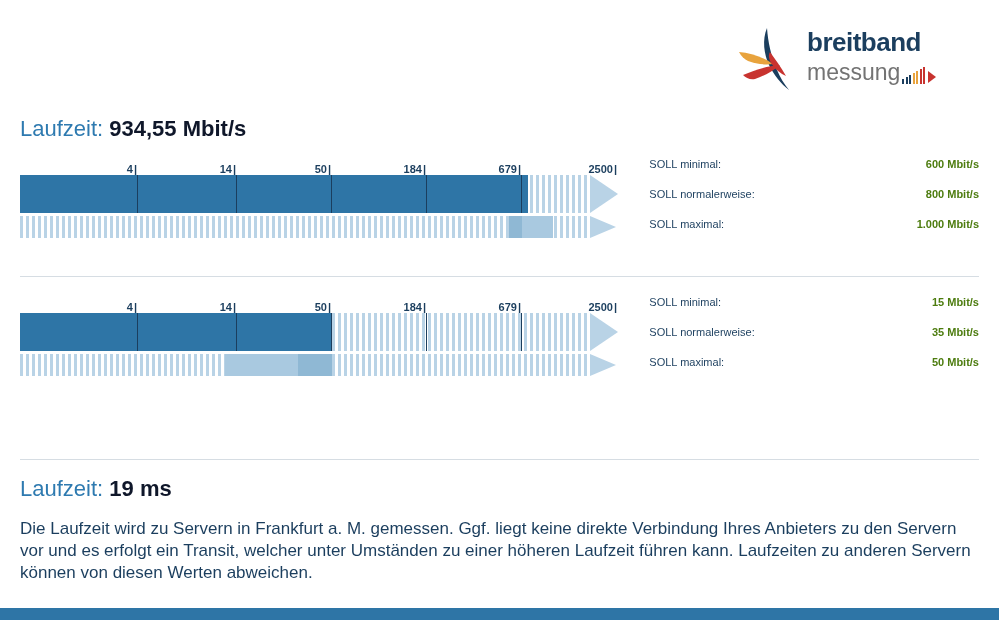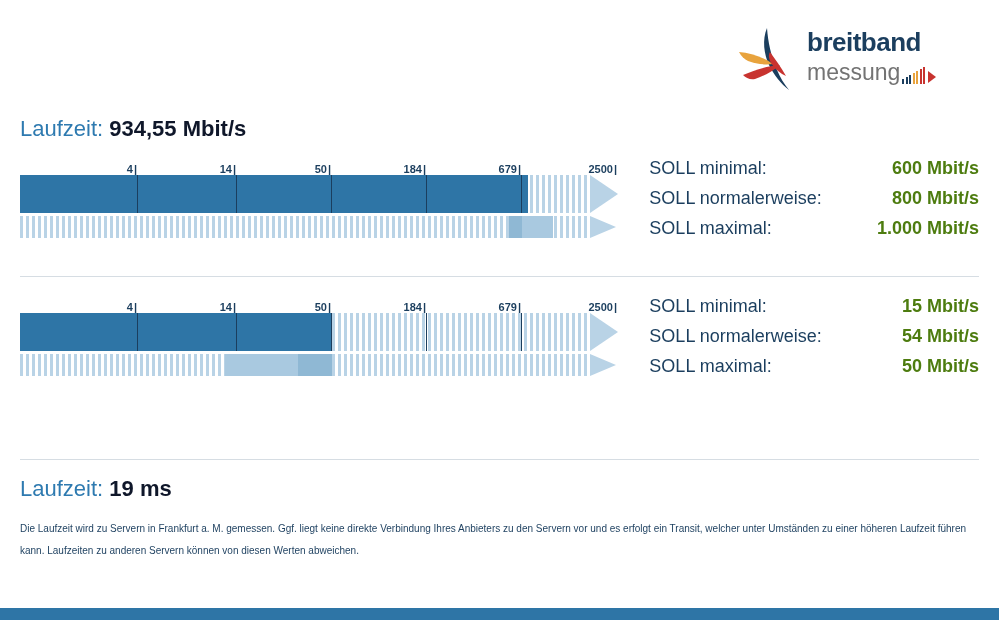--- a/index.html
+++ b/index.html
@@ -189,41 +189,41 @@
     top: 0;
     bottom: 0;
     width: 1px;
     background: #1b3e5e;
   }
 
   
   .soll {
     margin-left: 30px;
     width: 330px;
-    font-size: 18px;
+    font-size: 11px;
   }
   .soll-row {
     display: flex;
     justify-content: space-between;
     align-items: baseline;
     height: 30px;
   }
   .soll-row .lbl { color: #1b3e5e; }
   .soll-row .val { font-weight: bold; color: #4d7c0f; }
 
   .divider {
     position: absolute;
     left: 20px;
     width: 959px;
     height: 1px;
     background: #d6dde3;
   }
 
   .note {
-    font-size: 10px;
+    font-size: 17px;
     line-height: 22px;
     color: #1b3e5e;
     margin: 0;
     width: 959px;
   }
 
   .bottom-bar {
     position: absolute;
     left: 0;
     bottom: 0;
@@ -349,21 +349,21 @@
         <div class="bar-cap"></div>
       </div>
     </div>
     <div class="soll">
       <div class="soll-row">
         <span class="lbl">SOLL minimal:</span>
         <span class="val">15 Mbit/s</span>
       </div>
       <div class="soll-row">
         <span class="lbl">SOLL normalerweise:</span>
-        <span class="val">54 Mbit/s</span>
+        <span class="val">35 Mbit/s</span>
       </div>
       <div class="soll-row">
         <span class="lbl">SOLL maximal:</span>
         <span class="val">50 Mbit/s</span>
       </div>
     </div>
   </div>
 </div>
 
 <div class="divider" style="top:459px;"></div>

